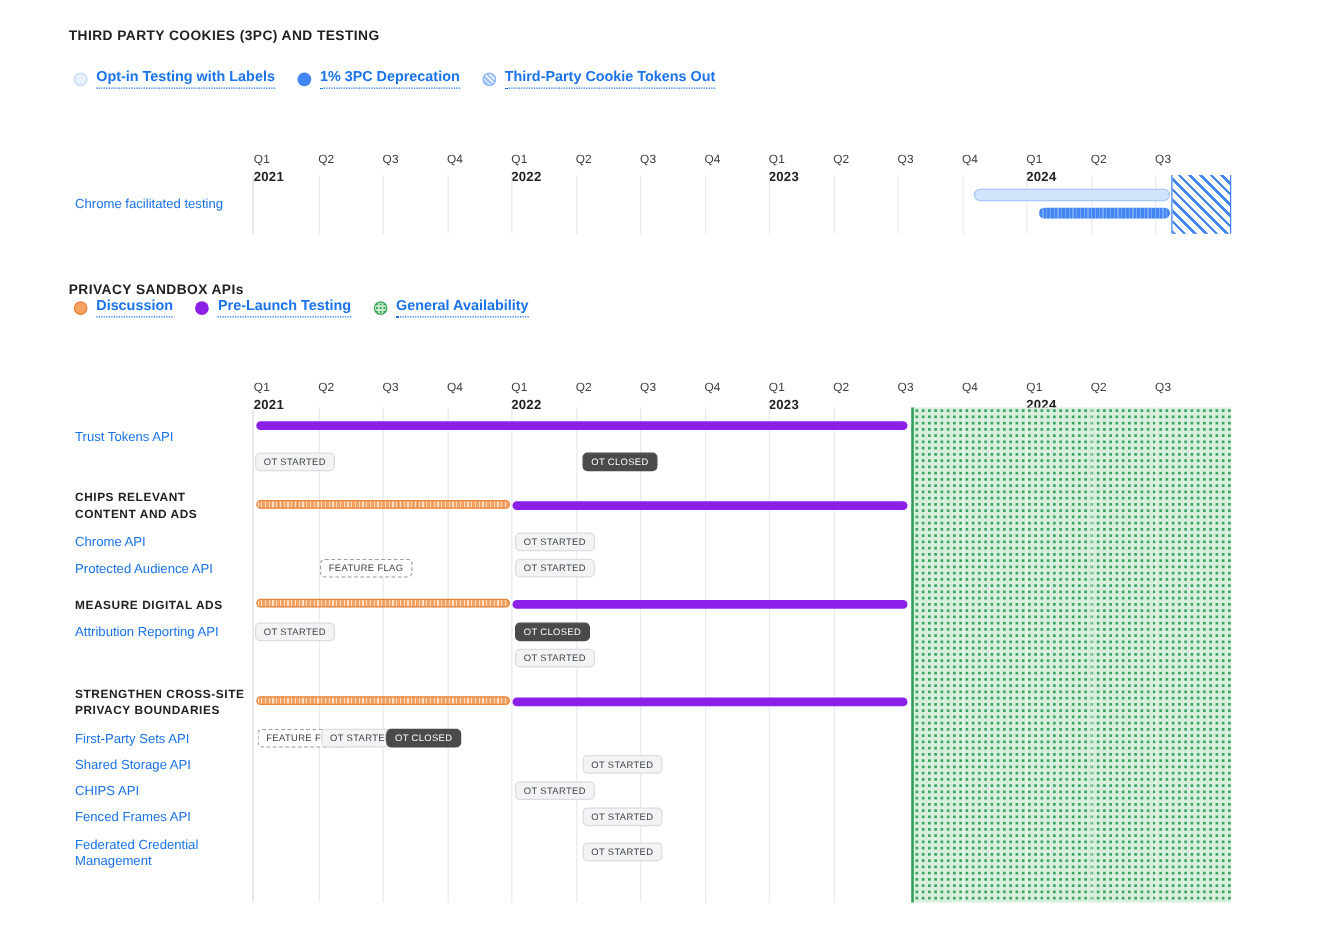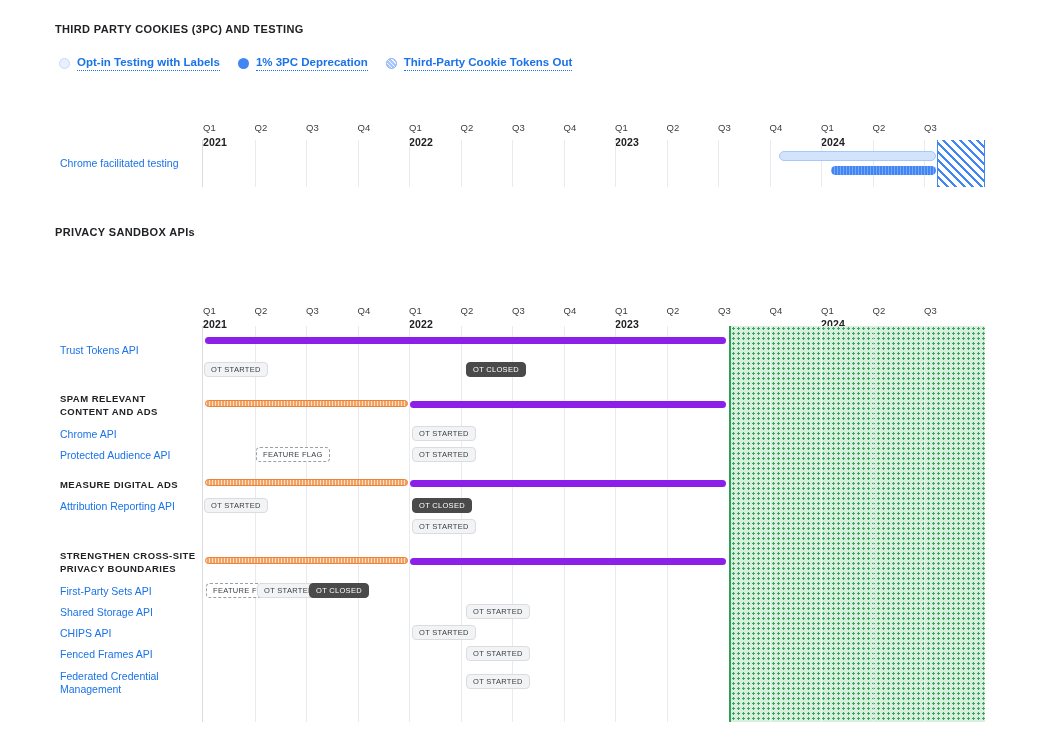--- a/index.html
+++ b/index.html
@@ -232,20 +232,34 @@
   <div class="gridline" style="left:924px;  top:140px;height:47px;"></div>
 
   <div class="api-label" style="left:60px; top:157px;">Chrome facilitated testing</div>
 
   <div class="bar bar-optin" style="left:779px; top:151px; width:157px;"></div>
   <div class="bar bar-1pct" style="left:831px; top:166px; width:105px;"></div>
   <div class="region-hatch" style="left:937px; top:140px; width:48px; height:47px;"></div>
 
   <div class="section-title" style="left:55px; top:206px;margin-top:20px;">PRIVACY SANDBOX APIs</div>
 
+  <div class="legend" style="left:59px; top:239px;">
+    <div class="legend-item">
+      <span class="legend-dot dot-disc"></span>
+      <span class="legend-label">Discussion</span>
+    </div>
+    <div class="legend-item">
+      <span class="legend-dot dot-pre"></span>
+      <span class="legend-label">Pre-Launch Testing</span>
+    </div>
+    <div class="legend-item">
+      <span class="legend-dot dot-ga"></span>
+      <span class="legend-label">General Availability</span>
+    </div>
+  </div>
 
   <div class="axis">
     <div class="year-label" style="left:203px; top:286px;">2021</div>
     <div class="year-label" style="left:409px; top:286px;">2022</div>
     <div class="year-label" style="left:615px; top:286px;">2023</div>
     <div class="year-label" style="left:821px; top:286px;">2024</div>
 
     <div class="q-label" style="left:203px;  top:305px;">Q1</div>
     <div class="q-label" style="left:254.5px;top:305px;">Q2</div>
     <div class="q-label" style="left:306px;  top:305px;">Q3</div>
@@ -279,21 +293,21 @@
   <div class="gridline" style="left:821px;  top:326px;height:396px;background:rgba(255,255,255,.55);"></div>
   <div class="gridline" style="left:872.5px;top:326px;height:396px;background:rgba(255,255,255,.55);"></div>
   <div class="gridline" style="left:924px;  top:326px;height:396px;background:rgba(255,255,255,.55);"></div>
 
   <div class="bar bar-purple" style="left:205px; top:337px; width:521px;"></div>
 
   <div class="api-label" style="left:60px; top:344px;">Trust Tokens API</div>
   <div class="badge badge-started" style="left:204px; top:362px;">OT STARTED</div>
   <div class="badge badge-closed" style="left:466px; top:362px;">OT CLOSED</div>
 
-  <div class="group-label" style="left:60px; top:393px;">SPAM RELEVANT
+  <div class="group-label" style="left:60px; top:393px;">CHIPS RELEVANT
 CONTENT AND ADS</div>
   <div class="bar bar-orange" style="left:205px; top:400px; width:203px;"></div>
   <div class="bar bar-purple" style="left:410px; top:401px; width:316px;"></div>
 
   <div class="api-label" style="left:60px; top:428px;">Chrome API</div>
   <div class="badge badge-started" style="left:412px; top:426px;">OT STARTED</div>
 
   <div class="api-label" style="left:60px; top:449px;">Protected Audience API</div>
   <div class="badge badge-flag" style="left:256px; top:447px;">FEATURE FLAG</div>
   <div class="badge badge-started" style="left:412px; top:447px;">OT STARTED</div>

